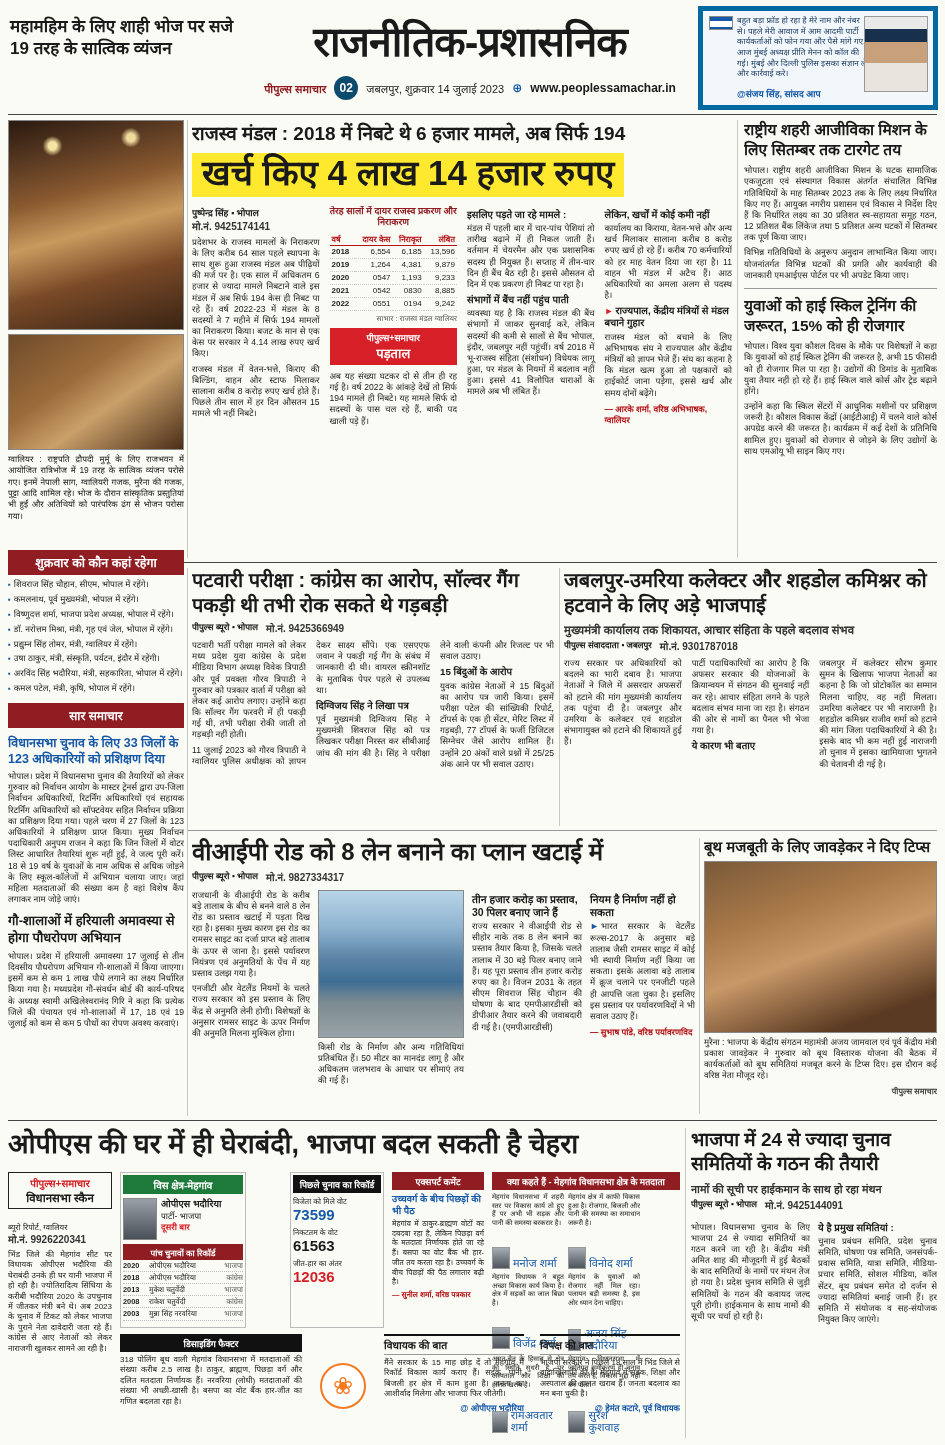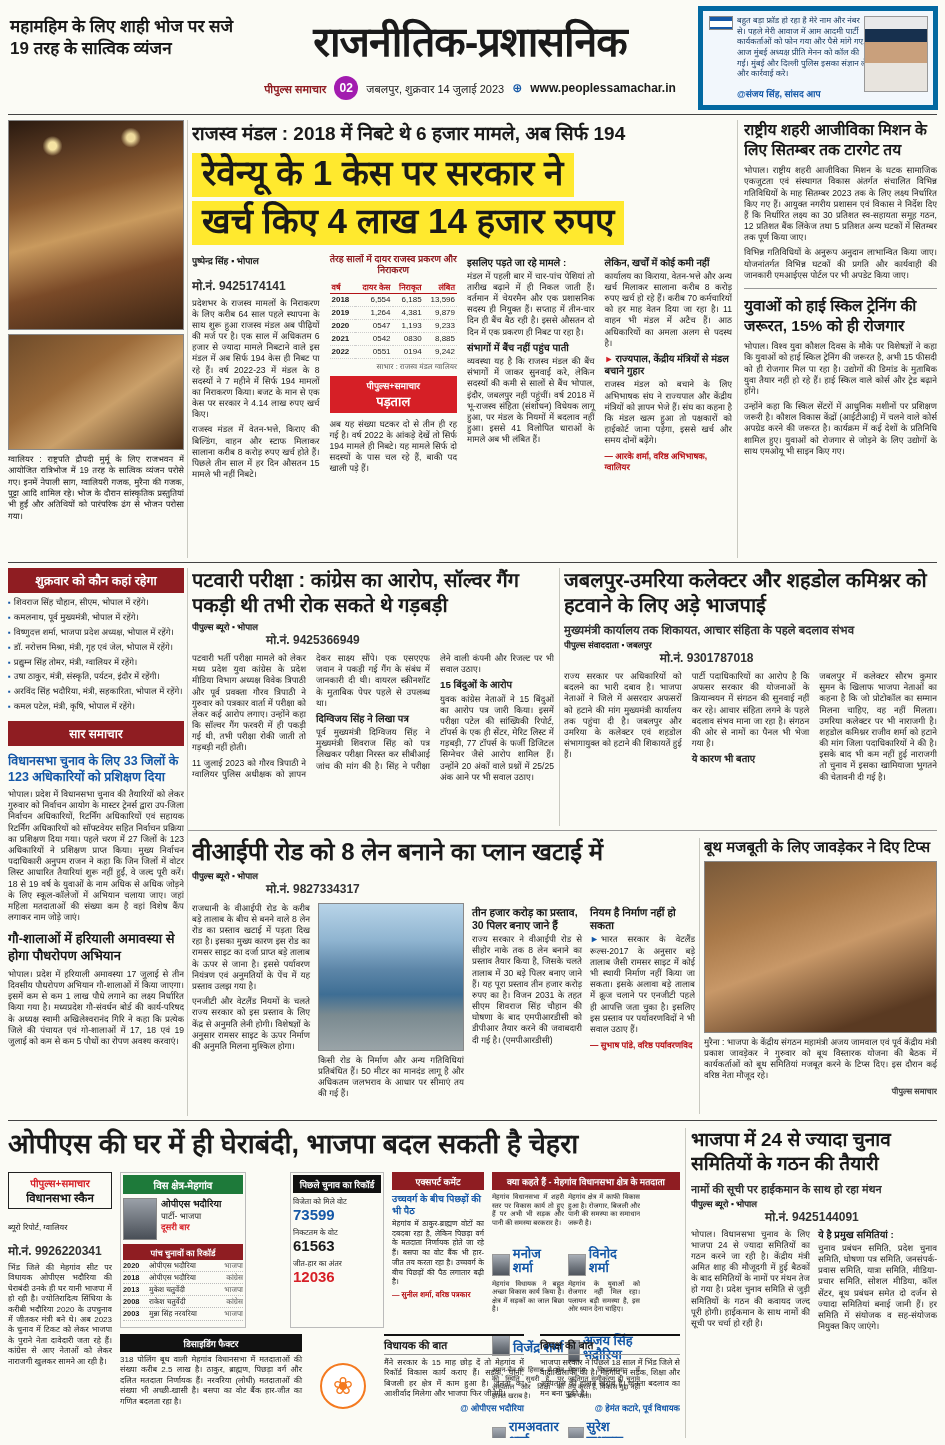--- a/index.html
+++ b/index.html
@@ -7,28 +7,28 @@
   .page {
     position: relative; width: 945px; height: 1445px; margin: 0 auto;
     background:#fbfbf5; color:#1a1a1a; overflow:hidden;
     font-family:"Liberation Sans","DejaVu Sans",sans-serif;
   }
   .abs { position:absolute; }
   .hr { position:absolute; height:1px; background:#444; }
   .vline { position:absolute; width:1px; background:#c9c9c0; }
   .body { font-size:8.6px; line-height:1.3; text-align:justify; margin-bottom:4px; }
   .subhead { font-weight:bold; font-size:9.8px; line-height:1.25; margin:3px 0 2px; }
-  .phone { font-size:12px; color:#333; font-weight:bold;margin-top:10px; }
+  .phone { font-size:10px; color:#333; font-weight:bold; }
   .byline { font-size:9px; font-weight:bold; }
   
   .hdr-caption { left:10px; top:16px; width:236px; font-size:17px; font-weight:bold; line-height:1.3; }
   .masthead { left:245px; top:12px; width:450px; text-align:center; font-size:41px; font-weight:bold; letter-spacing:-1px; }
   .hdr-bar { left:230px; top:76px; width:480px; display:flex; align-items:center; justify-content:center; gap:8px; }
   .brand { font-size:11px; font-weight:bold; color:#8f1d22; }
-  .pageno { width:24px; height:24px; border-radius:50%; background:#a21caf; color:#fff; font-size:12px; font-weight:bold; display:flex; align-items:center; justify-content:center; }
+  .pageno { width:24px; height:24px; border-radius:50%; background:#0c4a6e; color:#fff; font-size:12px; font-weight:bold; display:flex; align-items:center; justify-content:center; }
   .dateline { font-size:11px; }
   .globe { font-size:12px; color:#1558a7; font-weight:bold; }
   .website { font-size:12px; font-weight:bold; }
   .hdr-quote { left:698px; top:6px; width:240px; height:104px; border:5px solid #0369a1; background:#f2f7fc; padding:5px 6px; }
   .flag { position:absolute; left:6px; top:5px; width:24px; height:14px; background:repeating-linear-gradient(180deg,#1558a7 0 4px,#ffffff 4px 10px,#1558a7 10px 14px); border:1px solid #888; }
   .q-text { position:absolute; left:34px; top:5px; width:132px; height:78px; overflow:hidden; font-size:8.2px; line-height:1.3; color:#14365c; }
   .q-photo { position:absolute; right:5px; top:5px; width:64px; height:76px; background:linear-gradient(180deg,#e9e9ea 0 16%,#17304e 16% 34%,#c9a07c 34% 62%,#e8e4de 62% 100%); border:1px solid #999; }
   .q-attr { position:absolute; left:34px; bottom:5px; font-size:9px; font-weight:bold; color:#1558a7; }
   
   .photo { width:100%; border:1px solid #888; }
@@ -62,21 +62,21 @@
   
   .box-head { background:#8f1d22; color:#fff; font-size:12.5px; font-weight:bold; text-align:center; padding:4px 2px; }
   .who-item { font-size:8.5px; line-height:1.3; margin:3.5px 0; }
   .blt { color:#1558a7; font-size:8px; margin-right:3px; }
   .saar-h1 { font-size:12.5px; font-weight:bold; color:#1558a7; line-height:1.3; margin:7px 0 4px; }
   .saar-h2 { font-size:13px; font-weight:bold; line-height:1.3; margin:8px 0 4px; }
   
   .st-head { font-size:20px; font-weight:bold; line-height:1.25; }
   .deck { font-size:11.5px; font-weight:bold; color:#333; margin:4px 0 2px; }
   .cols3 { column-count:3; column-gap:10px; margin-top:5px; overflow:hidden; }
-  .cols2 { column-count:2; column-gap:8px; margin-top:4px; overflow:hidden; }
+  .cols2 { column-count:2; column-gap:8px; margin-top:10px; overflow:hidden; }
   
   .vip-head { font-size:24px; font-weight:bold; line-height:1.2; }
   .vip-row { display:flex; gap:8px; margin-top:6px; height:224px; overflow:hidden; }
   .road-photo { width:146px; height:148px; flex:none; border:1px solid #888; background:linear-gradient(180deg,#b8d4e8 0%,#8fb4d0 25%,#5d86a8 45%,#3e6e94 62%,#7a8a90 76%,#9aa4a8 100%); }
   .note-attr { font-size:8.4px; font-weight:bold; color:#b31217; }
   
   .jv-head { font-size:15px; font-weight:bold; line-height:1.25; margin-bottom:4px; }
   .meeting-photo { width:100%; height:172px; border:1px solid #888; background:linear-gradient(160deg,#7a5a3a,#a87848 30%,#c89868 52%,#5a3a22 85%); }
   .credit { font-size:8px; font-weight:bold; text-align:right; color:#444; margin-top:2px; }
   
@@ -99,21 +99,21 @@
   .lp-label { font-size:7.6px; margin-top:4px; line-height:1.2; }
   .lp-val { font-size:15px; font-weight:bold; line-height:1.2; }
   .v-blue { color:#1558a7; } .v-red { color:#d61f26; }
   .exp-title { font-size:9.5px; font-weight:bold; color:#1558a7; line-height:1.25; margin:3px 0 2px; }
   .tiny { font-size:7.5px; line-height:1.3; text-align:justify; }
   .voter-grid { display:flex; flex-wrap:wrap; gap:4px; margin-top:3px; }
   .voter-card { width:72px; }
   .voter-q { font-size:6.9px; line-height:1.25; text-align:justify; height:52px; overflow:hidden; }
   .voter-f { display:flex; align-items:flex-end; gap:3px; margin-top:2px; }
   .voter-photo { width:18px; height:22px; border:1px solid #999; background:linear-gradient(180deg,#a8aeb6,#70767e 60%,#50565e); }
-  .voter-name { font-size:13px; font-weight:bold; color:#1558a7; line-height:1.1; }
+  .voter-name { font-size:11px; font-weight:normal; color:#1558a7; line-height:1.1; }
   .say-head { font-size:10.5px; font-weight:bold; text-align:left; border-top:2px solid #111; border-bottom:1px solid #999; padding:2px 0; margin-bottom:3px; }
   .say-attr { font-size:8.4px; font-weight:bold; color:#1558a7; text-align:right; margin-top:2px; }
   .lotus-circle { width:46px; height:46px; border-radius:50%; border:2px solid #f47a20; display:flex; align-items:center; justify-content:center; background:#fff; }
   .lotus { color:#f47a20; font-size:24px; line-height:1; }
   .b24-head { font-size:19px; font-weight:bold; line-height:1.28; }
 </style>
 </head>
 <body>
 
 <div class="page">
@@ -137,21 +137,20 @@
 
   <div class="abs" style="left:8px; top:120px; width:176px; height:438px; overflow:hidden;">
     <div class="photo buffet"></div>
     <div class="photo serving"></div>
     <div class="photo-caption">ग्वालियर : राष्ट्रपति द्रौपदी मुर्मू के लिए राजभवन में आयोजित रात्रिभोज में 19 तरह के सात्विक व्यंजन परोसे गए। इनमें नेपाली साग, ग्वालियरी गजक, मुरैना की गजक, पुट्टा आदि शामिल रहे। भोज के दौरान सांस्कृतिक प्रस्तुतियां भी हुईं और अतिथियों को पारंपरिक ढंग से भोजन परोसा गया।</div>
   </div>
   <div class="vline" style="left:187px; top:120px; height:438px;"></div>
 
   <div class="abs" style="left:192px; top:120px; width:540px; height:438px; overflow:hidden;">
     <div class="kicker">राजस्व मंडल : 2018 में निबटे थे 6 हजार मामले, अब सिर्फ 194</div>
-    <div class="hl-line"><span class="hl">रेवेन्यू के 1 केस पर सरकार ने</span></div>
     <div class="hl-line"><span class="hl">खर्च किए 4 लाख 14 हजार रुपए</span></div>
     <div class="cols">
       <div class="col">
         <div class="byline">पुष्पेन्द्र सिंह ▪ भोपाल</div>
         <div class="phone">मो.नं. 9425174141</div>
         <p class="body" style="margin-top:4px;">प्रदेशभर के राजस्व मामलों के निराकरण के लिए करीब 64 साल पहले स्थापना के साथ शुरू हुआ राजस्व मंडल अब पीढ़ियों की मर्ज पर है। एक साल में अधिकतम 6 हजार से ज्यादा मामले निबटाने वाले इस मंडल में अब सिर्फ 194 केस ही निबट पा रहे हैं। वर्ष 2022-23 में मंडल के 8 सदस्यों ने 7 महीने में सिर्फ 194 मामलों का निराकरण किया। बजट के मान से एक केस पर सरकार ने 4.14 लाख रुपए खर्च किए।</p>
         <p class="body">राजस्व मंडल में वेतन-भत्ते, किराए की बिल्डिंग, वाहन और स्टाफ मिलाकर सालाना करीब 8 करोड़ रुपए खर्च होते हैं। पिछले तीन साल में हर दिन औसतन 15 मामले भी नहीं निबटे।</p>
       </div>
       <div class="col">
         <div class="tbl-title">तेरह सालों में दायर राजस्व प्रकरण और निराकरण</div>
@@ -226,21 +225,21 @@
     <p class="body" style="margin-top:5px;">भोपाल। राष्ट्रीय शहरी आजीविका मिशन के घटक सामाजिक एकजुटता एवं संस्थागत विकास अंतर्गत संचालित विभिन्न गतिविधियों के माह सितम्बर 2023 तक के लिए लक्ष्य निर्धारित किए गए हैं। आयुक्त नगरीय प्रशासन एवं विकास ने निर्देश दिए हैं कि निर्धारित लक्ष्य का 30 प्रतिशत स्व-सहायता समूह गठन, 12 प्रतिशत बैंक लिंकेज तथा 5 प्रतिशत अन्य घटकों में सितम्बर तक पूर्ण किया जाए।</p>
     <p class="body">विभिन्न गतिविधियों के अनुरूप अनुदान लाभान्वित किया जाए। योजनांतर्गत विभिन्न घटकों की प्रगति और कार्यवाही की जानकारी एमआईएस पोर्टल पर भी अपडेट किया जाए।</p>
     <div class="rc-div"></div>
     <div class="rc-head">युवाओं को हाई स्किल ट्रेनिंग की जरूरत, 15% को ही रोजगार</div>
     <p class="body" style="margin-top:5px;">भोपाल। विश्व युवा कौशल दिवस के मौके पर विशेषज्ञों ने कहा कि युवाओं को हाई स्किल ट्रेनिंग की जरूरत है, अभी 15 फीसदी को ही रोजगार मिल पा रहा है। उद्योगों की डिमांड के मुताबिक युवा तैयार नहीं हो रहे हैं। हाई स्किल वाले कोर्स और ट्रेड बढ़ाने होंगे।</p>
     <p class="body">उन्होंने कहा कि स्किल सेंटरों में आधुनिक मशीनों पर प्रशिक्षण जरूरी है। कौशल विकास केंद्रों (आईटीआई) में चलने वाले कोर्स अपग्रेड करने की जरूरत है। कार्यक्रम में कई देशों के प्रतिनिधि शामिल हुए। युवाओं को रोजगार से जोड़ने के लिए उद्योगों के साथ एमओयू भी साइन किए गए।</p>
   </div>
 
   <div class="hr" style="left:8px; width:929px; top:562px;"></div>
 
-  <div class="abs" style="left:8px; top:568px; width:176px; height:548px; overflow:hidden;">
+  <div class="abs" style="left:8px; top:550px; width:176px; height:548px; overflow:hidden;">
     <div class="box-head">शुक्रवार को कौन कहां रहेगा</div>
     <div style="margin-top:4px;">
       <div class="who-item"><span class="blt">▪</span><span>शिवराज सिंह चौहान, सीएम, भोपाल में रहेंगे।</span></div>
       <div class="who-item"><span class="blt">▪</span><span>कमलनाथ, पूर्व मुख्यमंत्री, भोपाल में रहेंगे।</span></div>
       <div class="who-item"><span class="blt">▪</span><span>विष्णुदत्त शर्मा, भाजपा प्रदेश अध्यक्ष, भोपाल में रहेंगे।</span></div>
       <div class="who-item"><span class="blt">▪</span><span>डॉ. नरोत्तम मिश्रा, मंत्री, गृह एवं जेल, भोपाल में रहेंगे।</span></div>
       <div class="who-item"><span class="blt">▪</span><span>प्रद्युम्न सिंह तोमर, मंत्री, ग्वालियर में रहेंगे।</span></div>
       <div class="who-item"><span class="blt">▪</span><span>उषा ठाकुर, मंत्री, संस्कृति, पर्यटन, इंदौर में रहेंगी।</span></div>
       <div class="who-item"><span class="blt">▪</span><span>अरविंद सिंह भदौरिया, मंत्री, सहकारिता, भोपाल में रहेंगे।</span></div>
       <div class="who-item"><span class="blt">▪</span><span>कमल पटेल, मंत्री, कृषि, भोपाल में रहेंगे।</span></div>

